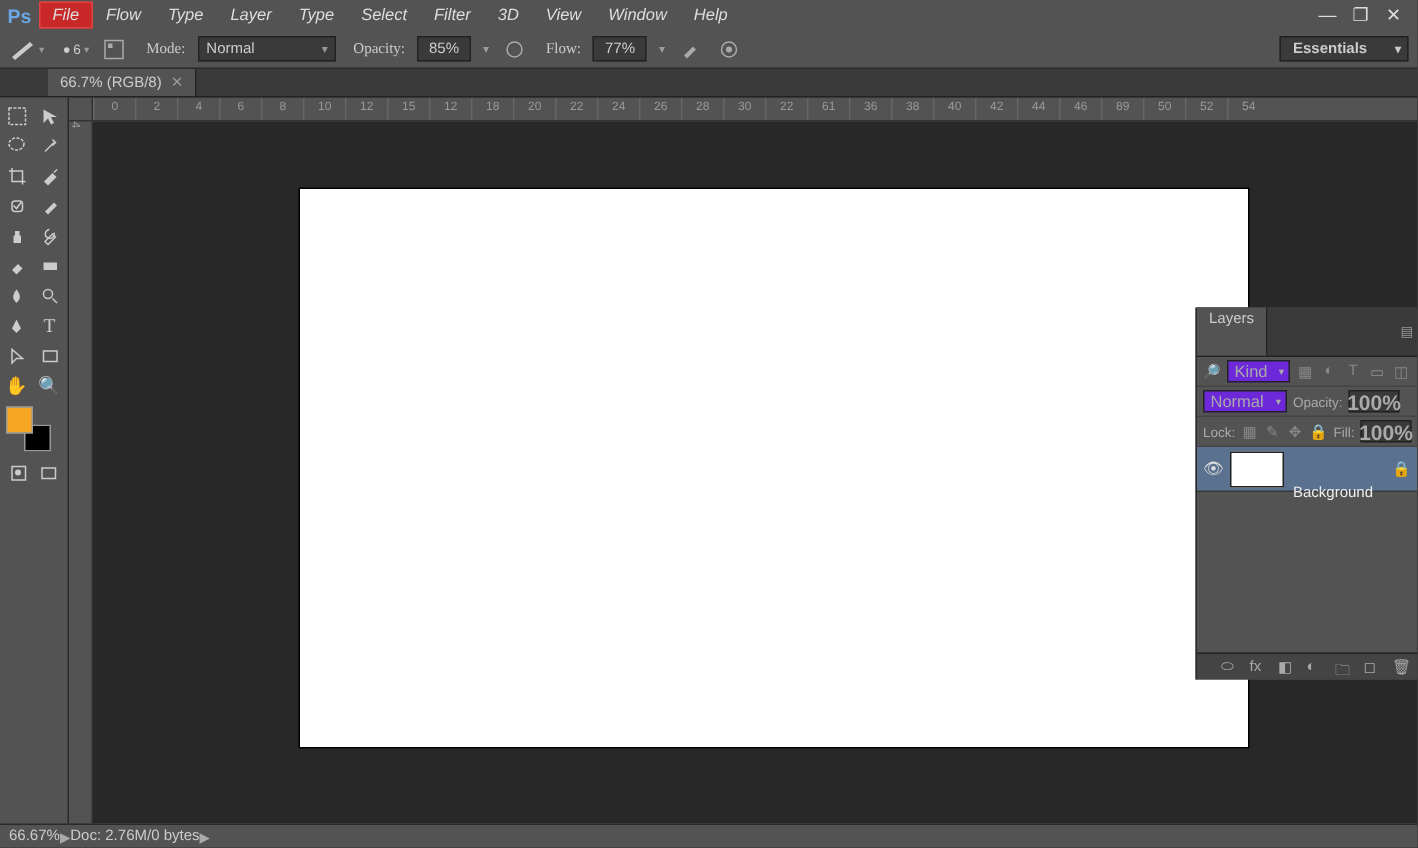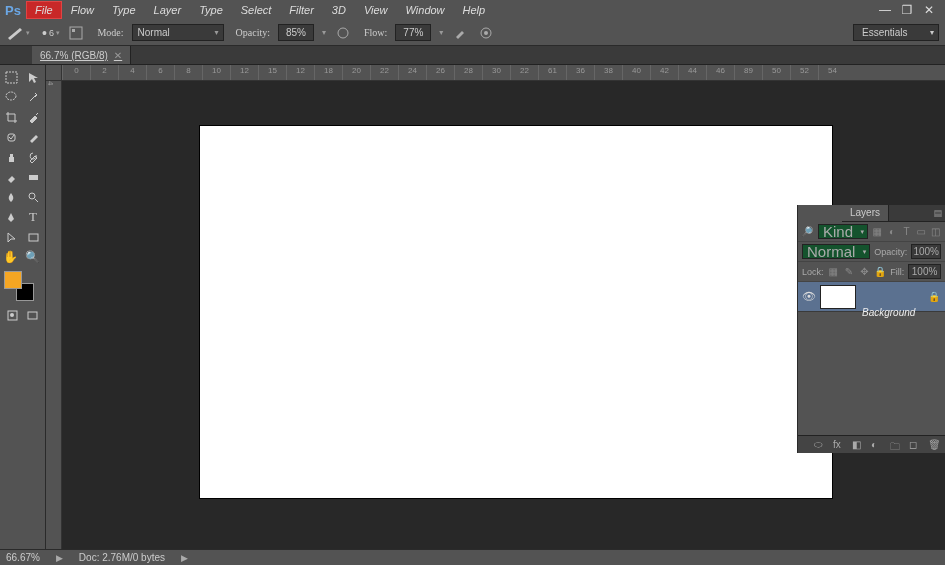--- a/index.html
+++ b/index.html
@@ -15,26 +15,26 @@
     
     
     .options-bar { height: 26px; background: #535353; border-bottom: 1px solid #2a2a2a; display: flex; align-items: center; padding: 0 6px; gap: 8px; }
     .tool-preset { width: 28px; height: 18px; display: flex; align-items: center; }
     .opt-label { color: #ccc; font-size: 10px; margin-left: 4px; font-family: Liberation Serif, serif; }
     .opt-dropdown { background: #3a3a3a; border: 1px solid #222; height: 17px; padding: 0 18px 0 5px; color: #ccc; font-size: 10px; display: flex; align-items: center; position: relative; }
     .opt-dropdown::after { content: '▾'; position: absolute; right: 4px; font-size: 8px; color: #999; }
     .opt-dropdown.mode { width: 92px; }
     .opt-input { background: #3a3a3a; border: 1px solid #222; height: 17px; width: 36px; padding: 0 4px; color: #ccc; font-size: 10px; display: flex; align-items: center; justify-content: center; }
     .opt-icon { width: 18px; height: 18px; display: flex; align-items: center; justify-content: center; color: #aaa; }
-    .workspace-switcher { margin-left: auto; background: #3a3a3a; border: 1px solid #222; height: 17px; padding: 0 18px 0 8px; color: #ccc; font-size: 10px; display: flex; align-items: center; position: relative; width: 86px; }
+    .workspace-switcher { margin-left: auto; background: #3a3a3a; border: 1px solid #222; height: 17px; padding: 0 18px 0 8px; color: #ccc; font-size: 10px; display: flex; align-items: center; position: relative; width: 86px; font-weight: bold; }
     .workspace-switcher::after { content: '▾'; position: absolute; right: 4px; font-size: 8px; }
     
     
     .doc-tab-row { height: 19px; background: #3a3a3a; border-bottom: 1px solid #222; display: flex; align-items: stretch; padding-left: 32px; }
-    .doc-tab { background: #535353; border-right: 1px solid #222; padding: 0 8px; display: flex; align-items: center; font-size: 10px; color: #ccc; gap: 6px; text-decoration: underline; }
+    .doc-tab { background: #535353; border-right: 1px solid #222; padding: 0 8px; display: flex; align-items: center; font-size: 10px; color: #ccc; gap: 6px; }
     .doc-tab .close-x { font-size: 10px; color: #999; }
     
     
     .main-area { position: absolute; top: 65px; left: 0; right: 0; bottom: 16px; display: flex; }
     
     
     .tools { width: 46px; background: #535353; border-right: 1px solid #2a2a2a; display: flex; flex-direction: column; padding-top: 2px; }
     .tool-row { display: flex; }
     .tool-btn { width: 22px; height: 20px; display: flex; align-items: center; justify-content: center; color: #ccc; font-size: 13px; cursor: default; }
     .tool-colors { padding: 4px 2px; position: relative; height: 36px; }
@@ -47,39 +47,39 @@
     .ruler-h { position: absolute; top: 0; left: 16px; right: 0; height: 16px; background: #535353; border-bottom: 1px solid #333; display: flex; overflow: hidden; }
     .ruler-h .tick { flex: 0 0 28px; font-size: 8px; color: #999; display: flex; align-items: flex-start; justify-content: center; border-left: 1px solid #666; padding-top: 1px; }
     .ruler-v { position: absolute; top: 16px; left: 0; bottom: 0; width: 16px; background: #535353; border-right: 1px solid #333; }
     .ruler-v .vtick { height: 28px; font-size: 8px; color: #999; writing-mode: vertical-lr; display: flex; align-items: center; }
     .ruler-corner { position: absolute; top: 0; left: 0; width: 16px; height: 16px; background: #535353; border-right: 1px solid #333; border-bottom: 1px solid #333; }
     .canvas-viewport { position: absolute; top: 16px; left: 16px; right: 0; bottom: 0; overflow: hidden; }
     .canvas { position: absolute; left: 138px; top: 45px; width: 632px; height: 372px; background: #fff; box-shadow: 0 0 0 1px #000; }
     
     
     .right-panels { position: absolute; right: 0; top: 205px; width: 148px; bottom: 112px; background: #535353; border-left: 1px solid #2a2a2a; display: flex; flex-direction: column; }
-    .panel-tab-row { height: 17px; background: #3a3a3a; display: flex; border-bottom: 1px solid #222; margin-left: 44px; }
+    .panel-tab-row { height: 33px; background: #3a3a3a; display: flex; border-bottom: 1px solid #222; }
     .panel-tab { padding: 2px 8px; font-size: 10px; color: #ccc; background: #535353; border-right: 1px solid #222; }
     .panel-tab-menu { margin-left: auto; width: 14px; font-size: 9px; color: #999; display: flex; align-items: center; justify-content: center; }
     .panel-row { height: 20px; display: flex; align-items: center; padding: 0 4px; border-bottom: 1px solid #444; gap: 4px; font-size: 9px; color: #aaa; }
-    .panel-row .mini-dd { background: #14532d; border: 1px solid #222; height: 15px; padding: 0 14px 0 4px; position: relative; flex: 0 0 56px; font-size: 15px; display: flex; align-items: center; }
+    .panel-row .mini-dd { background: #6d28d9; border: 1px solid #222; height: 15px; padding: 0 14px 0 4px; position: relative; flex: 0 0 56px; font-size: 11px; display: flex; align-items: center; }
     .panel-row .mini-dd::after { content: '▾'; position: absolute; right: 3px; font-size: 7px; }
-    .panel-row .mini-val { background: #3a3a3a; border: 1px solid #222; height: 15px; width: 34px; font-size: 10px; display: flex; align-items: center; justify-content: center; }
+    .panel-row .mini-val { background: #3a3a3a; border: 1px solid #222; height: 15px; width: 34px; font-size: 14px; display: flex; align-items: center; justify-content: center; font-weight: bold; }
     .panel-row .mini-icon { width: 12px; height: 12px; color: #888; font-size: 10px; display: flex; align-items: center; justify-content: center; }
     .layers-list { flex: 1; overflow: auto; }
     .layer-item { height: 30px; background: #5b7190; border-bottom: 1px solid #3a3a3a; display: flex; align-items: center; padding: 0 4px; gap: 6px; }
     .layer-eye { width: 12px; font-size: 11px; color: #ddd; }
     .layer-thumb { width: 36px; height: 24px; background: #fff; border: 1px solid #222; }
-    .layer-name { font-size: 10px; color: #eee; font-style: italic; flex: 1; margin-top: 31px; }
+    .layer-name { font-size: 10px; color: #eee; flex: 1; margin-top: 31px; }
     .layer-lock { font-size: 10px; color: #ccc; }
     .panel-footer { height: 18px; background: #444; border-top: 1px solid #222; display: flex; align-items: center; justify-content: flex-end; gap: 8px; padding: 0 6px; }
     .panel-footer .pf-icon { width: 11px; height: 11px; font-size: 10px; color: #aaa; }
     
     
-    .status-bar { position: absolute; bottom: 0; left: 0; right: 0; height: 16px; background: #535353; border-top: 1px solid #2a2a2a; display: flex; align-items: center; font-size: 10px; color: #ccc; padding: 0 6px; gap: 16px; }
+    .status-bar { position: absolute; bottom: 0; left: 0; right: 0; height: 16px; background: #535353; border-top: 1px solid #2a2a2a; display: flex; align-items: center; font-size: 10px; color: #ccc; padding: 0 6px; }
     .status-bar .play { font-size: 9px; color: #aaa; }
   </style>
 </head>
 <body>
 
 <div class="menubar">
   <div class="ps-logo">Ps</div>
   <div class="menu-item highlighted">File</div>
   <div class="menu-item">Flow</div>
   <div class="menu-item">Type</div>

